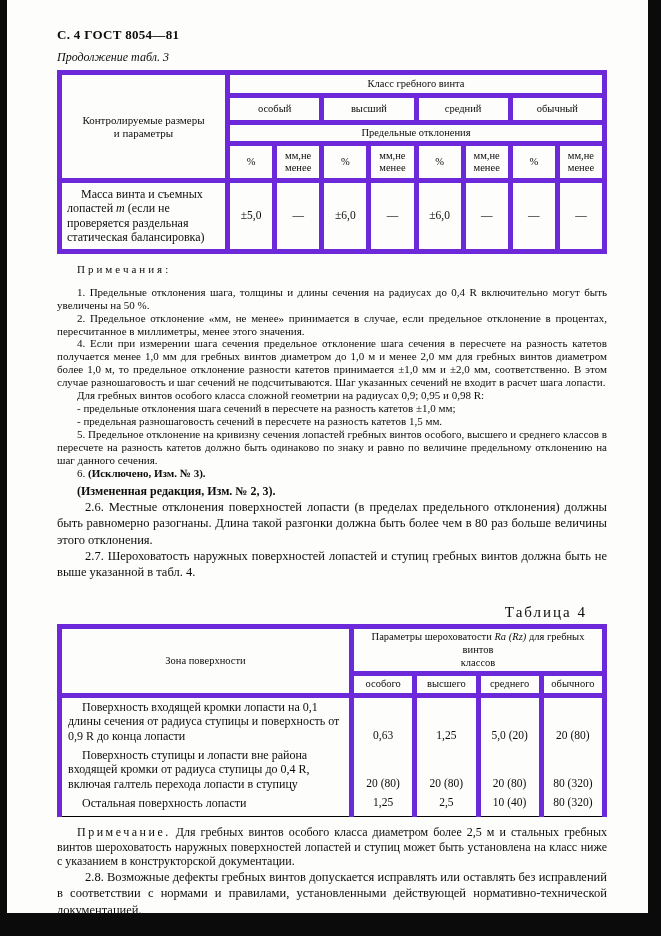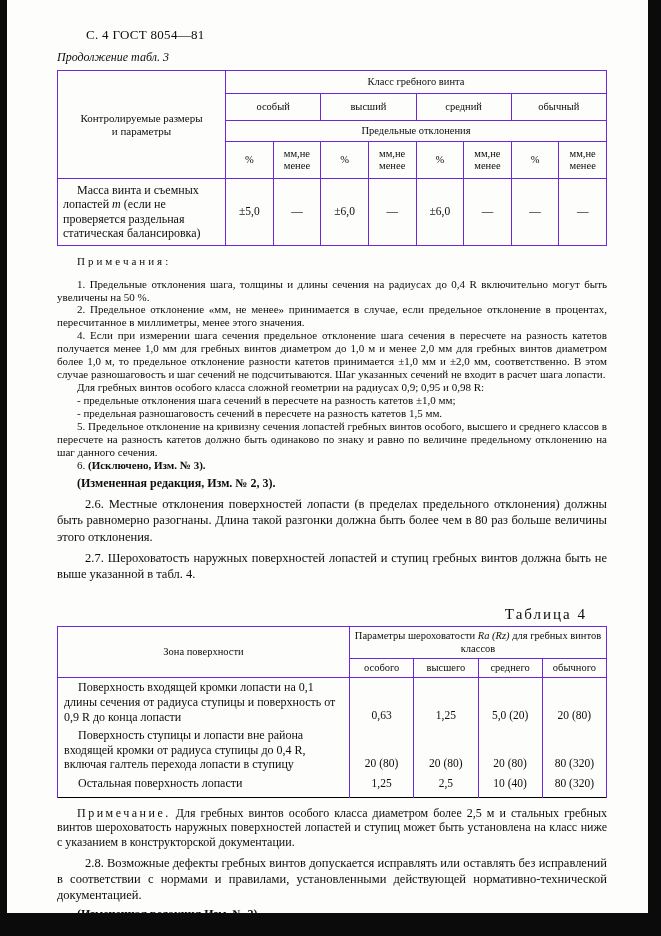--- a/index.html
+++ b/index.html
@@ -12,25 +12,25 @@
     color:#0d0d0d;
     overflow:hidden;
   }
   .edge { position:absolute; background:#0b0b0b; z-index:5; }
   .edge-left   { left:0; top:0; width:7px; height:936px; }
   .edge-right  { right:0; top:0; width:13px; height:936px; }
   .edge-bottom { left:0; bottom:0; width:661px; height:23px; }
 
   .content { position:absolute; left:57px; top:27px; width:550px; z-index:1; }
 
-  .page-header { font-weight:normal; font-size:13px; letter-spacing:0.3px;margin-left:29px; }
+  .page-header { font-weight:bold; font-size:13px; letter-spacing:0.3px; }
   .continuation { font-style:italic; font-size:12px; text-align:left; margin-top:7px; }
 
   table { border-collapse:collapse; width:100%; table-layout:fixed; }
-  td { border:1px solid #6d28d9; }
+  td { border:5px solid #6d28d9; }
 
   
   .t3 { margin-top:5px; }
   .t3 td { font-size:10.5px; text-align:center; vertical-align:middle; padding:2px 3px; line-height:1.15; }
   .t3 .pre { white-space:pre-line; }
   .t3 .param-head { font-size:11px; }
   .t3 .r1 { height:23px; } .t3 .r2 { height:27px; } .t3 .r3 { height:21px; } .t3 .r4 { height:37px; }
   .t3 .datarow { height:66px; }
   .t3 .param-cell {
     text-align:left; font-size:12px; line-height:1.2;
@@ -39,21 +39,21 @@
   .t3 .val { font-size:11.5px; }
   .it { font-style:italic; }
 
   
   .notes { margin-top:9px; font-size:11px; line-height:1.18; }
   .sp-label { letter-spacing:3px; }
   .notes-title { text-indent:20px; margin-bottom:10px; }
   .note { text-indent:20px; text-align:justify; }
   .bold-para { font-weight:bold; font-size:12px; text-indent:20px; margin-top:4px; }
 
-  .body-para { font-size:12.5px; line-height:1.3; text-indent:28px; text-align:justify; margin-top:5px; }
+  .body-para { font-size:12.5px; line-height:1.3; text-indent:28px; text-align:justify; }
 
   
   .t4caption { font-size:15px; text-align:right; letter-spacing:2px; margin-top:24px; padding-right:20px; }
   .t4 { margin-top:3px; border-bottom:1px solid #000; }
   .t4 td { font-size:10.5px; text-align:center; vertical-align:middle; padding:2px 4px; line-height:1.2; }
   .t4 .hdr-params { white-space:pre-line; height:32px; }
   .t4 .hdr-classes td { height:19px; }
   .t4 tbody td { border-top:none; border-bottom:none; }
   .t4 .zone {
     text-align:left; font-size:12px; line-height:1.22;

